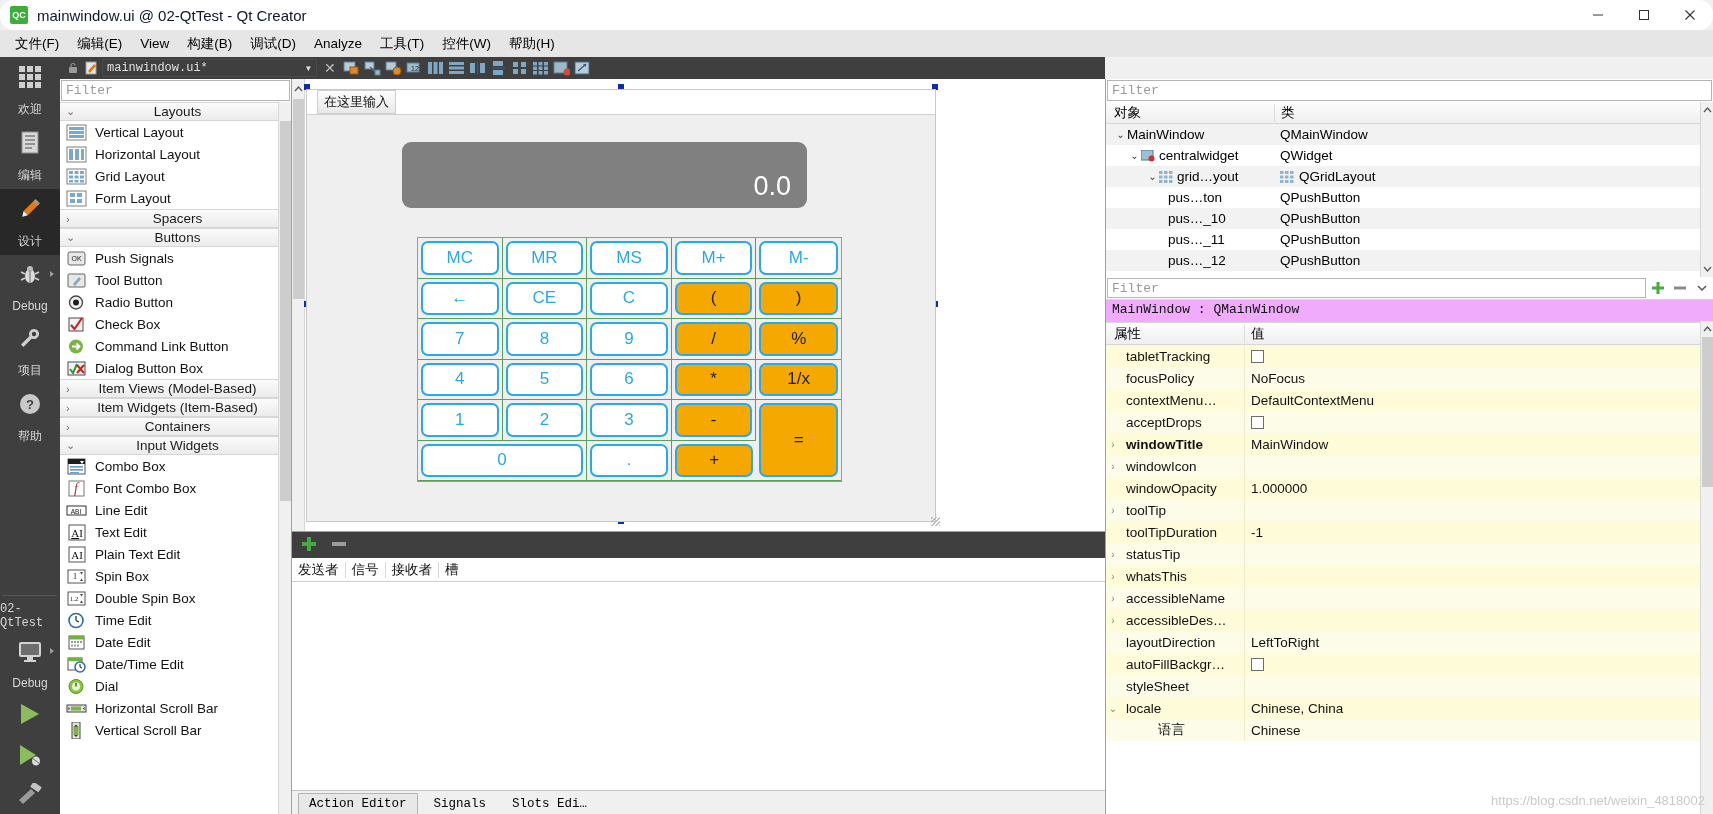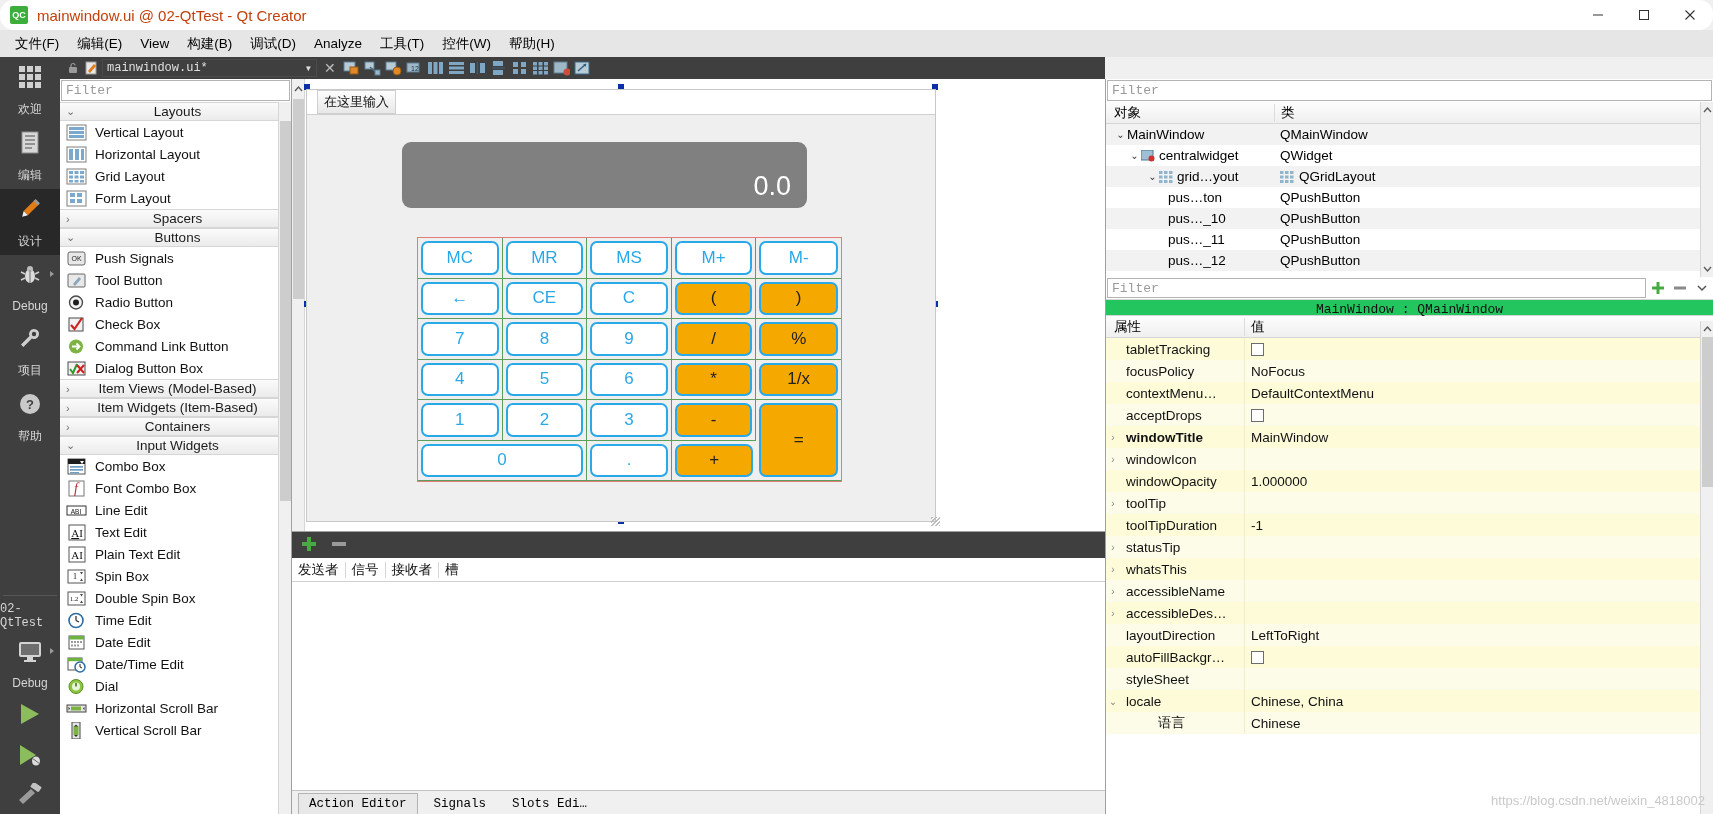--- a/index.html
+++ b/index.html
@@ -17,21 +17,21 @@
     position: absolute; left: 0; top: 0; width: 1713px; height: 30px;
     background: #ffffff; display: flex; align-items: center; border-radius: 14px;
   }
   .qc-logo {
     width: 18px; height: 18px; margin-left: 10px; margin-right: 9px;
     background: #3cae3c; border-radius: 2px;
     color: #fff; font-size: 9px; font-weight: bold;
     display: flex; align-items: center; justify-content: center;
     font-family: "Liberation Sans", sans-serif;
   }
-  .title-text { font-size: 15px; color: #c2410c; }
+  .title-text { font-size: 15px; color: #0f172a; }
   .win-btns { margin-left: auto; display: flex; height: 30px; }
   .win-btn {
     width: 46px; height: 30px; display: flex; align-items: center;
     justify-content: center; font-size: 14px; color: #333;
   }
 
   
   .menubar {
     position: absolute; left: 0; top: 30px; width: 1713px; height: 27px;
     background: #e6e6e6; display: flex; align-items: center; padding-left: 6px;
@@ -228,22 +228,22 @@
     display: flex; flex-direction: column;
   }
   .pe-topbar { display: flex; align-items: center; height: 22px; }
   .pe-filter {
     flex: 1; height: 20px; border: 1px solid #b4b4b4; margin: 1px;
     font-family: "Liberation Mono", monospace; font-size: 13px;
     color: #9a9a9a; padding: 2px 4px;
   }
   .pe-btn { width: 22px; height: 20px; display: flex; align-items: center; justify-content: center; font-size: 16px; }
   .pe-objline {
-    height: 17px; background: #22c55e; border-top: 1px solid #d6d6d6; border-bottom: 1px solid #d6d6d6;
-    font-family: "Liberation Mono", monospace; font-size: 13px; padding: 2px 6px; color: #111; text-align: center;
+    height: 24px; background: #f0abfc; border-top: 1px solid #d6d6d6; border-bottom: 1px solid #d6d6d6;
+    font-family: "Liberation Mono", monospace; font-size: 13px; padding: 2px 6px; color: #111;
   }
   .pe-head {
     display: flex; height: 22px; align-items: center;
     background: linear-gradient(#fdfdfd,#efefef); border-bottom: 1px solid #d6d6d6; font-size: 13.5px;
   }
   .pe-head .c1 { width: 138px; padding-left: 8px; }
   .pe-head .c2 { flex: 1; padding-left: 6px; border-left: 1px solid #dcdcdc; }
   .pe-row { display: flex; height: 22px; align-items: center; font-size: 13.5px; background: #fefbd8; }
   .pe-row.alt { background: #fdfce8; }
   .pe-row .c1 { width: 138px; display: flex; align-items: center; color: #111; }

